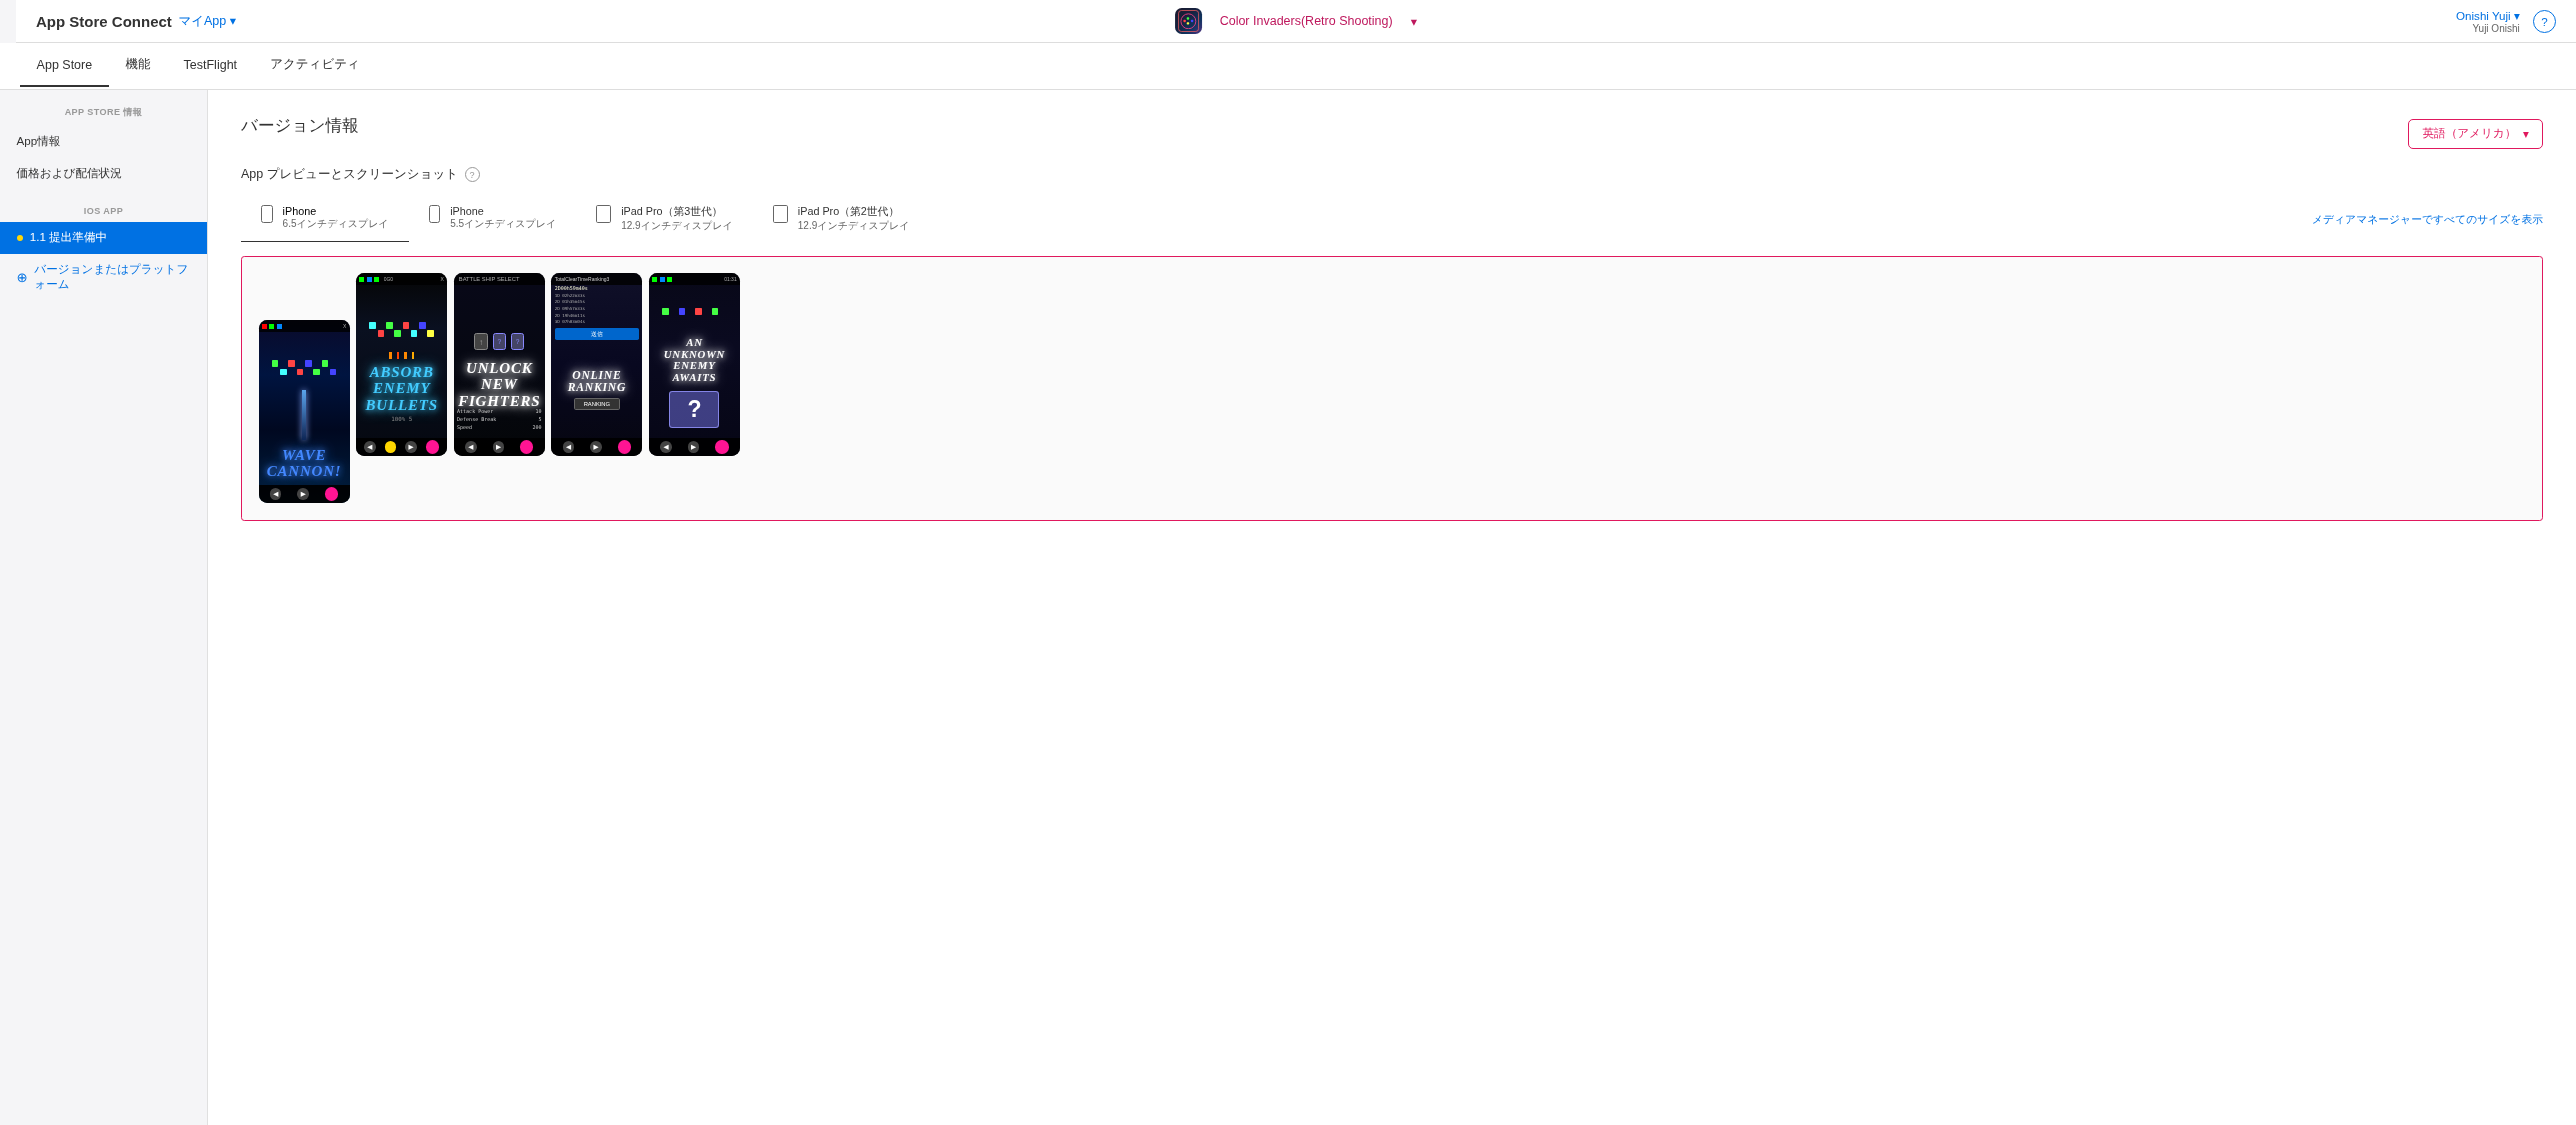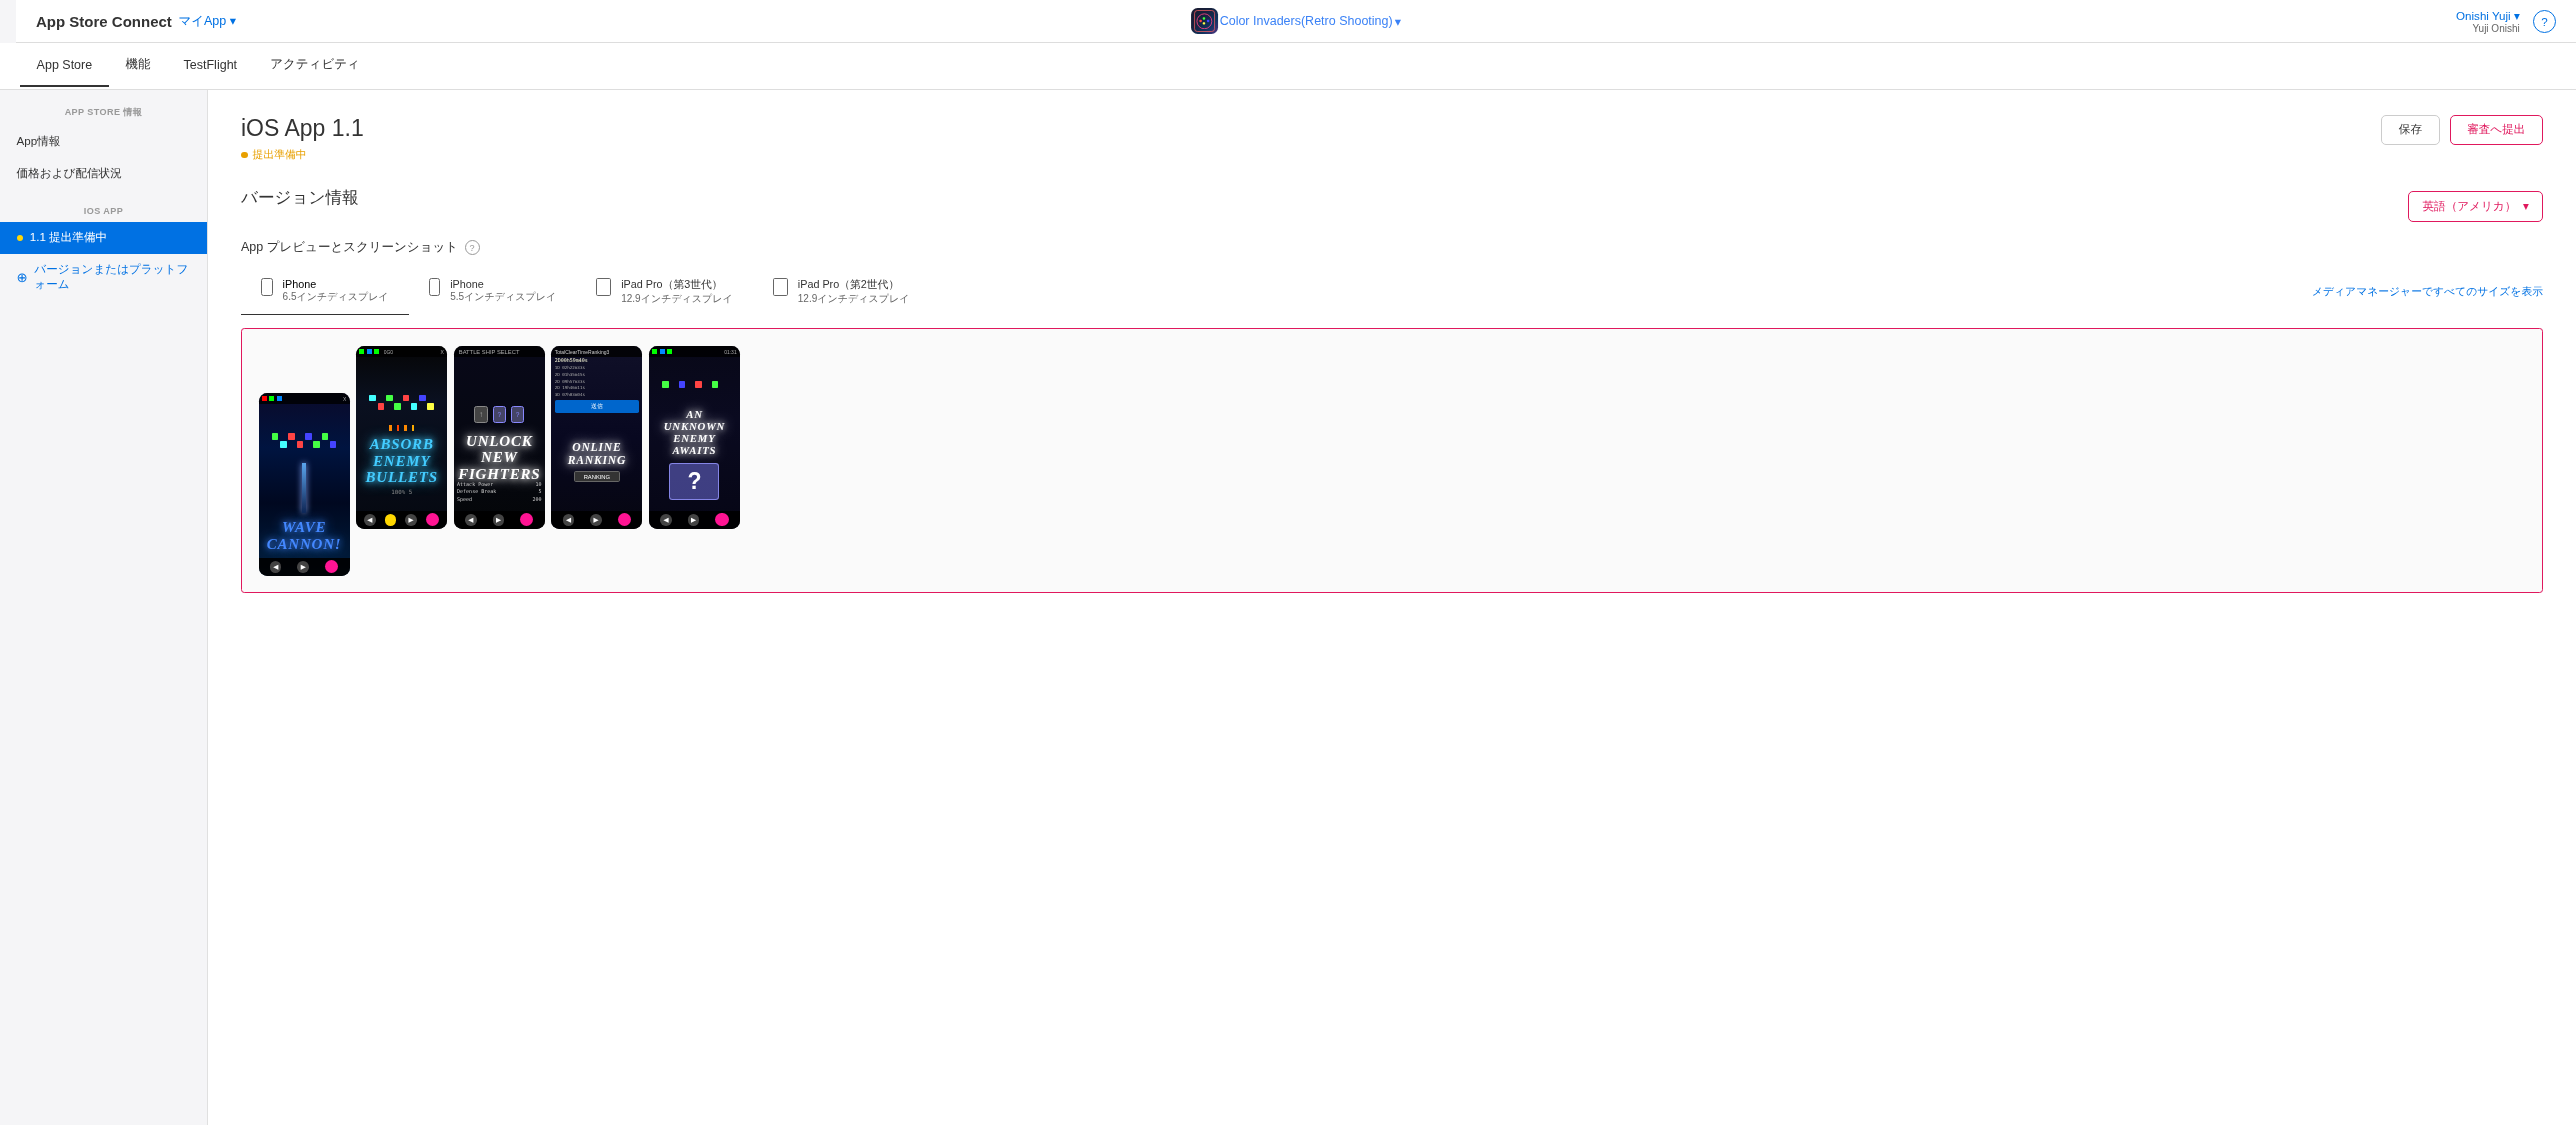--- a/index.html
+++ b/index.html
@@ -29,23 +29,23 @@
       color: #0071e3;
       font-weight: 400;
       cursor: pointer;
     }
     .top-nav-center {
       position: absolute;
       left: 50%;
       transform: translateX(-50%);
       display: flex;
       align-items: center;
-      gap: 2px;
+      gap: 18px;
       font-size: 12.5px;
-      color: #3b82f6;
+      color: #be185d;
       cursor: pointer;
     }
     .app-icon-circle {
       width: 26.6px;
       height: 26.6px;
       border-radius: 6.6px;
       background: linear-gradient(135deg, #1a1a2e 0%, #16213e 40%, #0f3460 70%, #533483 100%);
       display: flex;
       align-items: center;
       justify-content: center;
@@ -642,33 +642,20 @@
     </div>
 
     <div class="sidebar-add-item">
       <span style="font-size:13.3px; font-weight:300;">⊕</span>
       <span>バージョンまたはプラットフォーム</span>
     </div>
   </aside>
 
   <main class="content">
 
-    <div class="content-header">
-      <div>
-        <h1 class="page-title">iOS App 1.1</h1>
-        <div class="status-badge">
-          <div class="status-dot"></div>
-          <span>提出準備中</span>
-        </div>
-      </div>
-      <div class="header-actions">
-        <button class="btn-save">保存</button>
-        <button class="btn-submit">審査へ提出</button>
-      </div>
-    </div>
 
     <div class="section-header">
       <h2 class="section-title">バージョン情報</h2>
       <button class="lang-selector">
         <span>英語（アメリカ）</span>
         <span>▾</span>
       </button>
     </div>
 
     <div class="screenshot-section">

